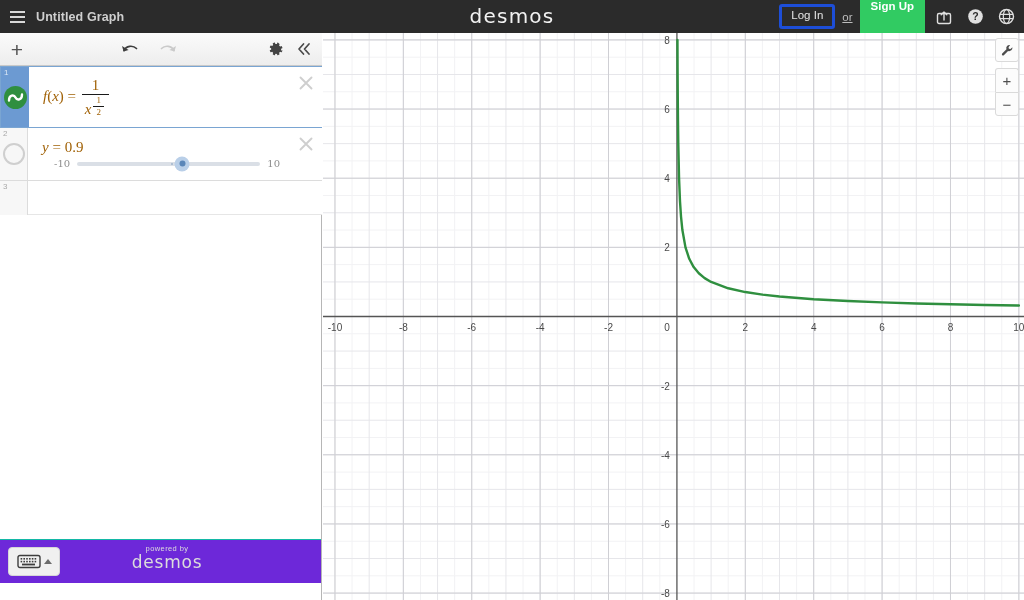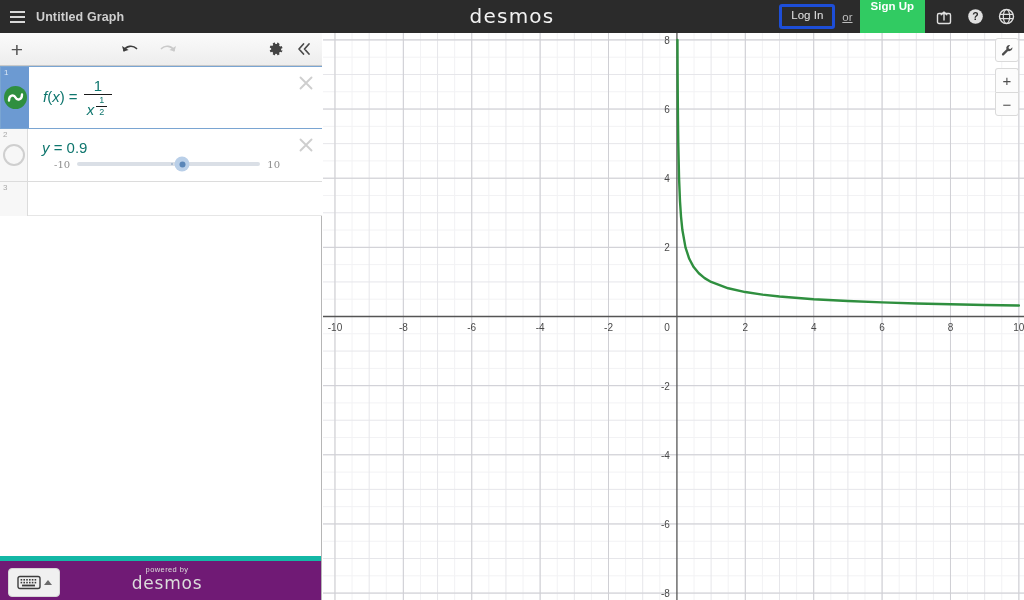--- a/index.html
+++ b/index.html
@@ -121,21 +121,21 @@
     border: 2px solid #cfcfcf; background: transparent;
   }
   .expr-body { flex: 1; position: relative; padding: 10px 26px 9px 14px; min-height: 52px; }
   .expr-del {
     position: absolute; right: 7px; top: 7px;
     width: 18px; height: 18px; cursor: pointer;
     opacity: .55;
   }
 
   
-  .math { font-family: Liberation Sans, sans-serif; color: #0f766e; font-size: 15px; }
+  .math { font-family: Liberation Serif, serif; color: #a16207; font-size: 15px; }
   .mi { font-style: italic; }
   .frac { display: inline-block; vertical-align: middle; text-align: center; margin: 0 2px; }
   .frac .num { display: block; padding: 0 3px; line-height: 1.15; }
   .frac .den { display: block; padding: 0 3px; line-height: 1.2; border-top: 1px solid #1a1a1a; }
   .frac.small { font-size: 9px; }
   .sup { font-size: .62em; vertical-align: super; line-height: 0; }
 
   
   .slider-wrap {
     display: flex; align-items: center; gap: 7px;
@@ -159,23 +159,23 @@
   }
   .slider-knob::after {
     content: ""; width: 6px; height: 6px;
     border-radius: 50%; background: #5a86b8;
   }
 
   .empty-row { height: 34px; background: #fff; border-bottom: 1px solid #e6e6e6; display: flex; }
 
   
   .panel-bottom {
-    position: absolute; left: 0; bottom: 0;
+    position: absolute; left: 0; bottom: 17px;
     width: 321px; height: 44px;
-    background: #701a75; border-top: 5px solid #14b8a6;
+    background: #6d28d9; border-top: 1px solid #14b8a6;
   }
   .kbd-btn {
     position: absolute; left: 8px; top: 7px;
     width: 52px; height: 29px;
     background: #f0f0f0; border: 1px solid #d6d6d6; border-radius: 4px;
     display: flex; align-items: center; justify-content: center; gap: 3px;
     cursor: pointer;
   }
   .kbd-caret {
     width: 0; height: 0;

